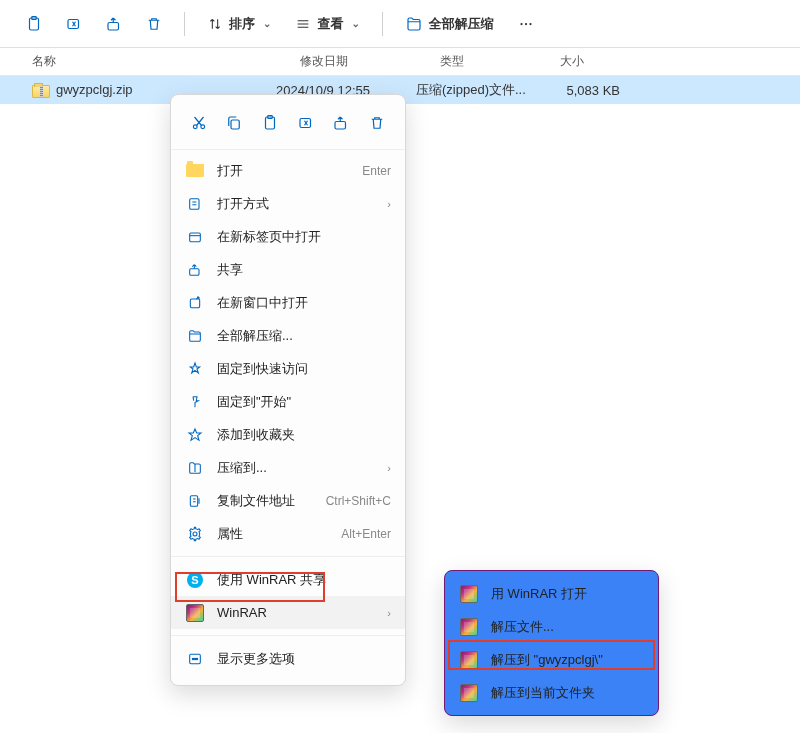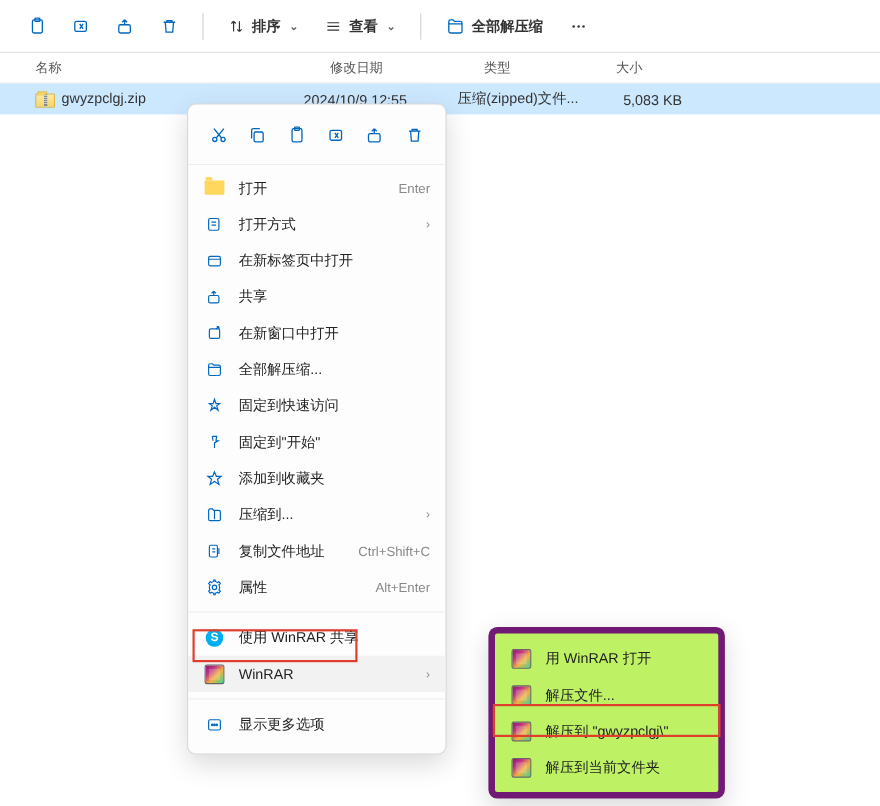--- a/index.html
+++ b/index.html
@@ -222,22 +222,22 @@
       width: 207px;
       height: 30px;
     }
 
     
     .submenu {
       position: absolute;
       left: 444px;
       top: 570px;
       width: 215px;
-      background: #bef264;
-      border: 6px solid #701a75;
+      background: #3b82f6;
+      border: 1px solid #701a75;
       border-radius: 8px;
       box-shadow: 0 8px 24px rgba(0,0,0,0.15);
       padding: 6px 0;
       z-index: 15;
     }
 
     
     svg { display: block; }
 
     

